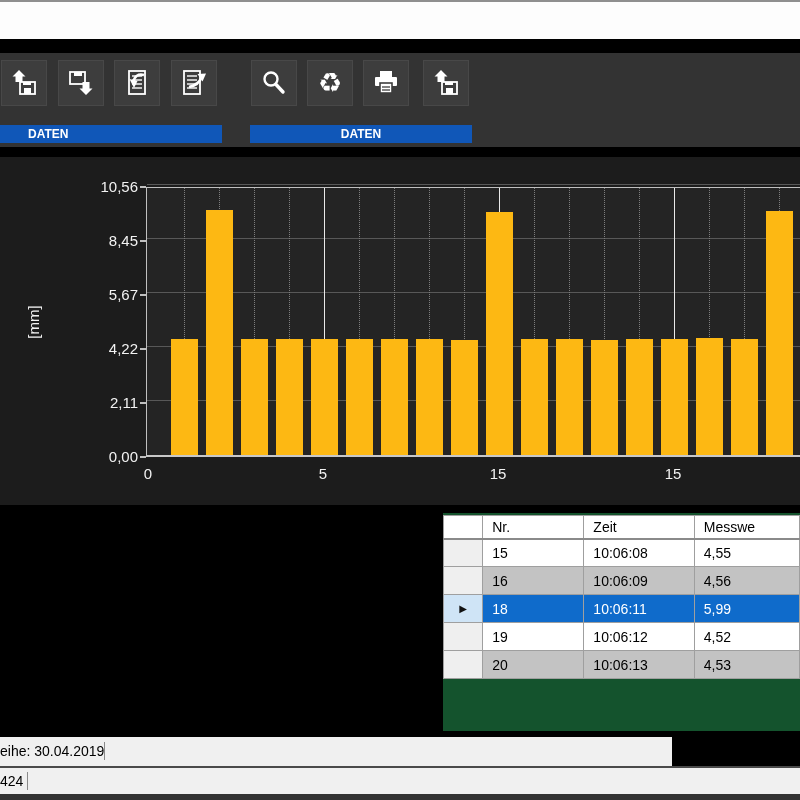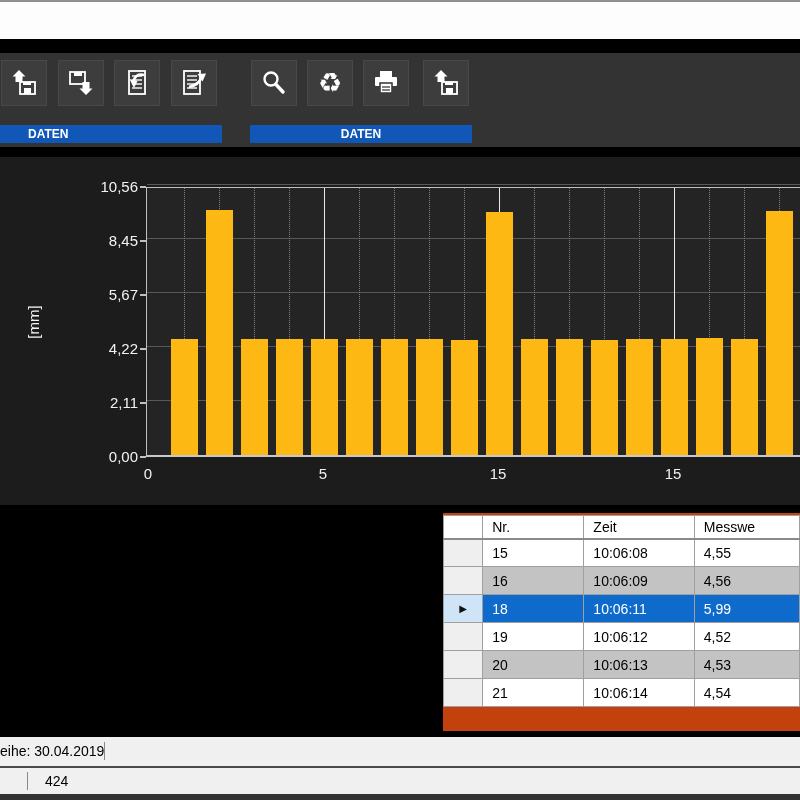--- a/index.html
+++ b/index.html
@@ -50,40 +50,40 @@
   .statslegend { position:absolute; left:8px; top:-9px; background:#282828; padding:0 5px;
                  color:#ededed; font-size:14px; }
   .srow-label { position:absolute; left:10px; color:#e8e8e8; font-size:14px; }
   .srow-input { position:absolute; left:218px; width:192px; height:22px; background:#fff;
                 color:#000; font-size:14px; border:2px solid #101010; padding:1px 4px;
                 font-family:"Liberation Sans", sans-serif; }
   .sl0{top:13px;} .sl1{top:46px;} .sl2{top:78px;} .sl3{top:111px;} .sl4{top:144px;}
   .si0{top:9px;}  .si1{top:42px;} .si2{top:74px;} .si3{top:107px;} .si4{top:140px;}
 
   .table-panel { position:absolute; left:443px; top:513px; width:357px; height:218px;
-                 background:#c2410c; overflow:hidden; }
+                 background:#14532d; overflow:hidden; }
   table.grid { border-collapse:collapse; position:absolute; left:0; top:2px; table-layout:fixed; }
   .grid th, .grid td { border:1px solid #9f9f9f; font-size:14px; overflow:hidden;
                        white-space:nowrap; padding:0 0 0 9px; text-align:left; }
   .grid th { background:#fff; color:#000; font-weight:normal; height:23px;
              border-bottom:2px solid #8a8a8a; }
   .grid td { background:#fff; color:#000; height:28px; }
   .col-sel{width:49px;} .col-nr{width:126px;} .col-zeit{width:126px;} .col-wert{width:120px;}
   .grid td.rowsel { background:#efefef; color:#111; font-size:10px; text-align:center; padding:0; }
   .grid tr.alt td { background:#c3c3c3; }
   .grid tr.alt td.rowsel { background:#efefef; }
   .grid tr.sel td { background:var(--sel-blue); color:#fff; }
   .grid tr.sel td.rowsel { background:#cfe4f6; color:#111; }
 
   
-  .status1 { position:absolute; left:0; top:737px; width:800px; height:29px; background:#f0f0f0;
+  .status1 { position:absolute; left:0; top:737px; width:672px; height:29px; background:#f0f0f0;
              color:#000; font-size:14px; line-height:29px; }
   .status-sep { position:absolute; left:0; top:766px; width:800px; height:2px; background:#4a4a4a; }
   .status2 { position:absolute; left:0; top:768px; width:800px; height:26px; background:#f0f0f0;
-             color:#000; font-size:14px; line-height:26px;padding-left:45px; }
+             color:#000; font-size:14px; line-height:26px; }
   .sdiv { position:absolute; top:5px; width:1px; height:18px; background:#8a8a8a; }
   .bottom-strip { position:absolute; left:0; top:794px; width:800px; height:6px; background:#333; }
 </style>
 </head>
 <body>
 
 <div class="app">
 
   <div class="top-line"></div>
   <div class="title-band"></div>
@@ -274,26 +274,20 @@
             <td>19</td>
             <td>10:06:12</td>
             <td>4,52</td>
           </tr>
           <tr class="alt">
             <td class="rowsel"></td>
             <td>20</td>
             <td>10:06:13</td>
             <td>4,53</td>
           </tr>
-          <tr>
-            <td class="rowsel"></td>
-            <td>21</td>
-            <td>10:06:14</td>
-            <td>4,54</td>
-          </tr>
         </tbody>
     </table>
   </div>
 
   <div class="status1">
     <span>eihe: 30.04.2019</span>
     <span class="sdiv" style="left:104px;"></span>
   </div>
   <div class="status-sep"></div>
   <div class="status2">

